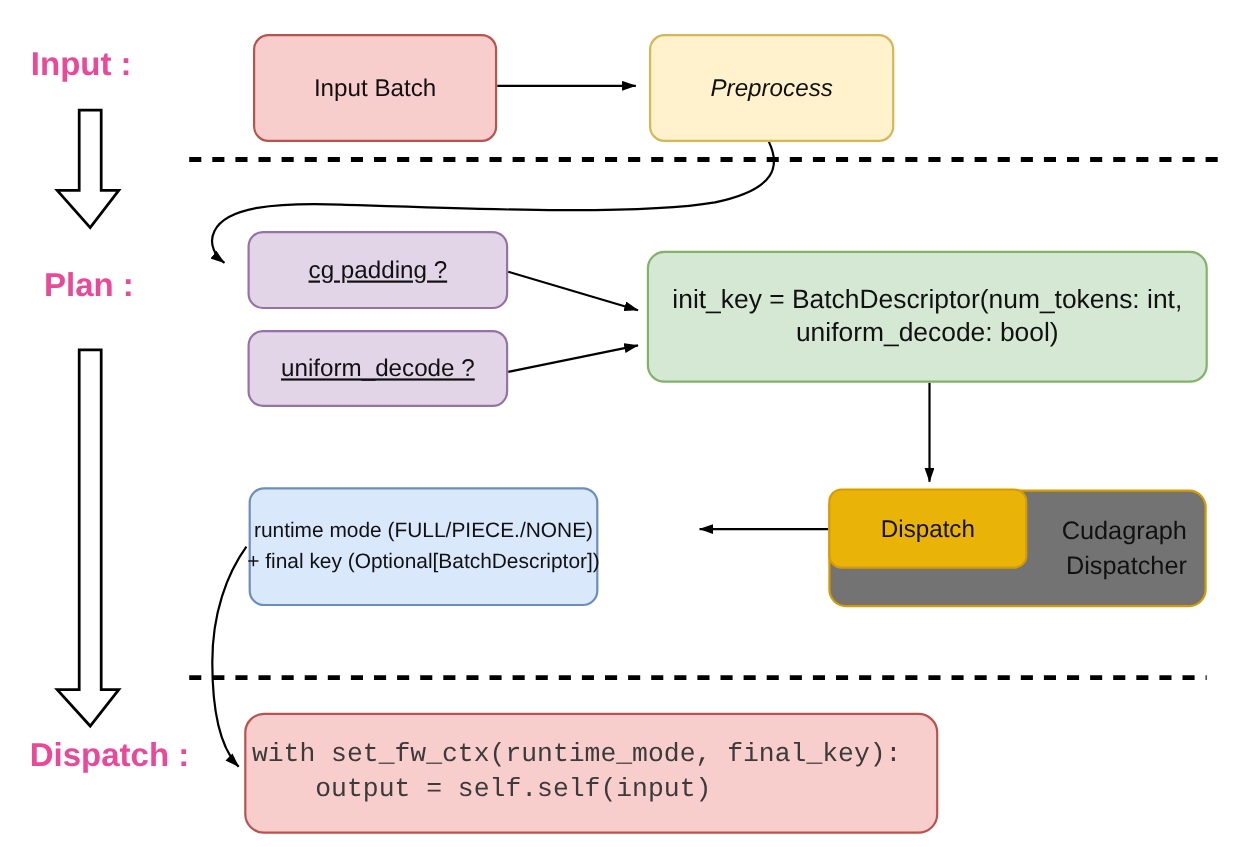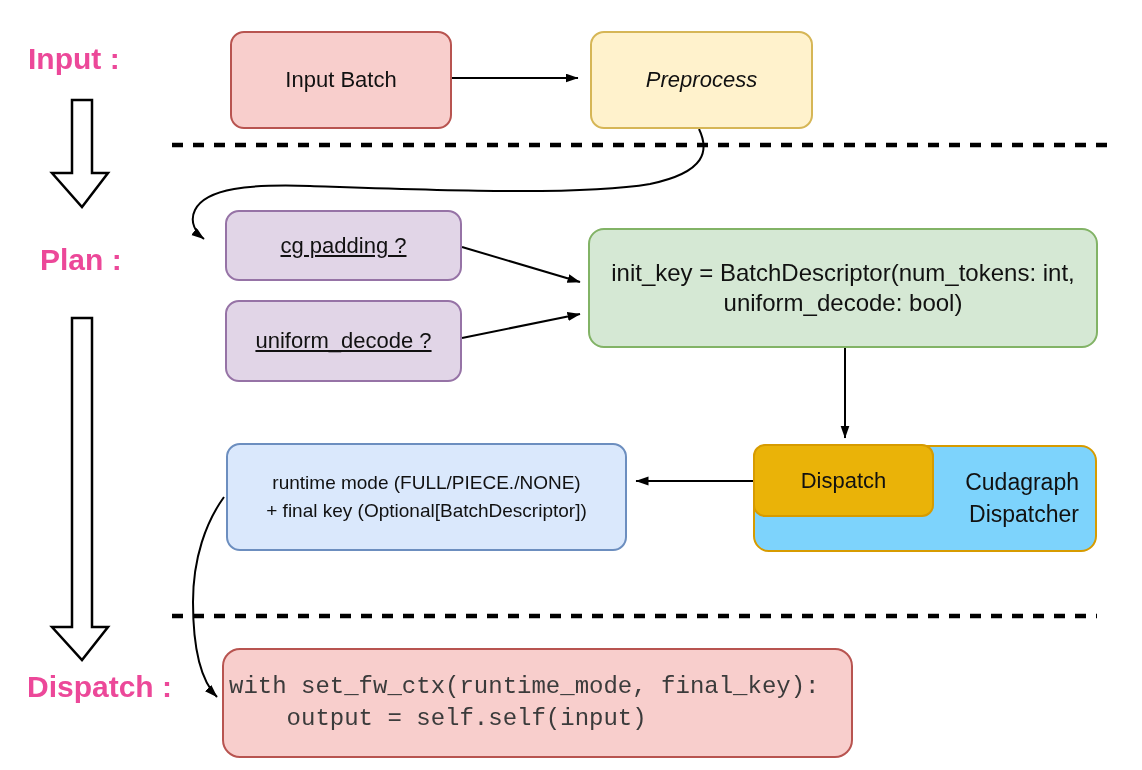--- a/index.html
+++ b/index.html
@@ -14,21 +14,21 @@
     box-sizing:border-box;text-align:center;line-height:1.25;
   }
   .node .ln{white-space:nowrap;}
   .r14{border-radius:14px;} .r16{border-radius:16px;} .r12{border-radius:12px;} .r18{border-radius:18px;}
 
   .box-red    {background:#F8CECC;border:2px solid #B85450;}
   .box-yellow {background:#FFF2CC;border:2px solid #D6B656;}
   .box-purple {background:#E1D5E7;border:2px solid #9673A6;text-decoration:underline;}
   .box-green  {background:#D5E8D4;border:2px solid #82B366;}
   .box-blue   {background:#DAE8FC;border:2px solid #6C8EBF;}
-  .box-orange-outer{background:#7dd3fc;border:2px solid #D79B00;}
+  .box-orange-outer{background:#737373;border:2px solid #D79B00;}
   .box-orange-inner{background:#eab308;border:2px solid #D79B00;}
 
   .fs22{font-size:22px;} .fs21{font-size:24px;} .fs19{font-size:19px;line-height:1.45;} .fs23{font-size:23px;line-height:1.35;}
   .code-box{
     align-items:flex-start;justify-content:center;
     font-family:"Liberation Mono","DejaVu Sans Mono",monospace;
     font-size:24px;line-height:32px;color:#3b3b3b;text-align:left;
     padding-left:5px;
   }
   .code-box .ln{white-space:pre;}
@@ -74,38 +74,38 @@
   </div>
 
   <div class="node box-yellow r14 fs22" style="left:590px;top:31px;width:223px;height:98px;font-style:italic;">
     <span class="ln">Preprocess</span>
   </div>
 
   <div class="node box-purple r14 fs22" style="left:225px;top:210px;width:237px;height:71px;">
     <span class="ln">cg padding ?</span>
   </div>
 
-  <div class="node box-purple r14 fs22" style="left:225px;top:300px;width:237px;height:82px;">
+  <div class="node box-purple r14 fs22" style="left:225px;top:300px;width:237px;height:70px;">
     <span class="ln">uniform_decode ?</span>
   </div>
 
   <div class="node box-green r16 fs21" style="left:588px;top:228px;width:510px;height:120px;">
     <span class="ln">init_key = BatchDescriptor(num_tokens: int,</span>
     <span class="ln">uniform_decode: bool)</span>
   </div>
 
   <div class="node box-orange-outer r16 fs23" style="left:753px;top:445px;width:344px;height:107px;align-items:flex-end;padding-right:16px;">
     <span class="ln">Cudagraph</span>
     <span class="ln">Dispatcher</span>
   </div>
   <div class="node box-orange-inner r12 fs22" style="left:753px;top:444px;width:181px;height:73px;">
     <span class="ln">Dispatch</span>
   </div>
 
-  <div class="node box-blue r14 fs19" style="left:226px;top:443px;width:401px;height:108px;">
+  <div class="node box-blue r14 fs19" style="left:226px;top:443px;width:318px;height:108px;">
     <span class="ln">runtime mode (FULL/PIECE./NONE)</span>
     <span class="ln">+ final key (Optional[BatchDescriptor])</span>
   </div>
 
   <div class="node box-red r18 code-box" style="left:222px;top:648px;width:631px;height:110px;">
     <span class="ln">with set_fw_ctx(runtime_mode, final_key):</span>
     <span class="ln">    output = self.self(input)</span>
   </div>
 
 </div>

